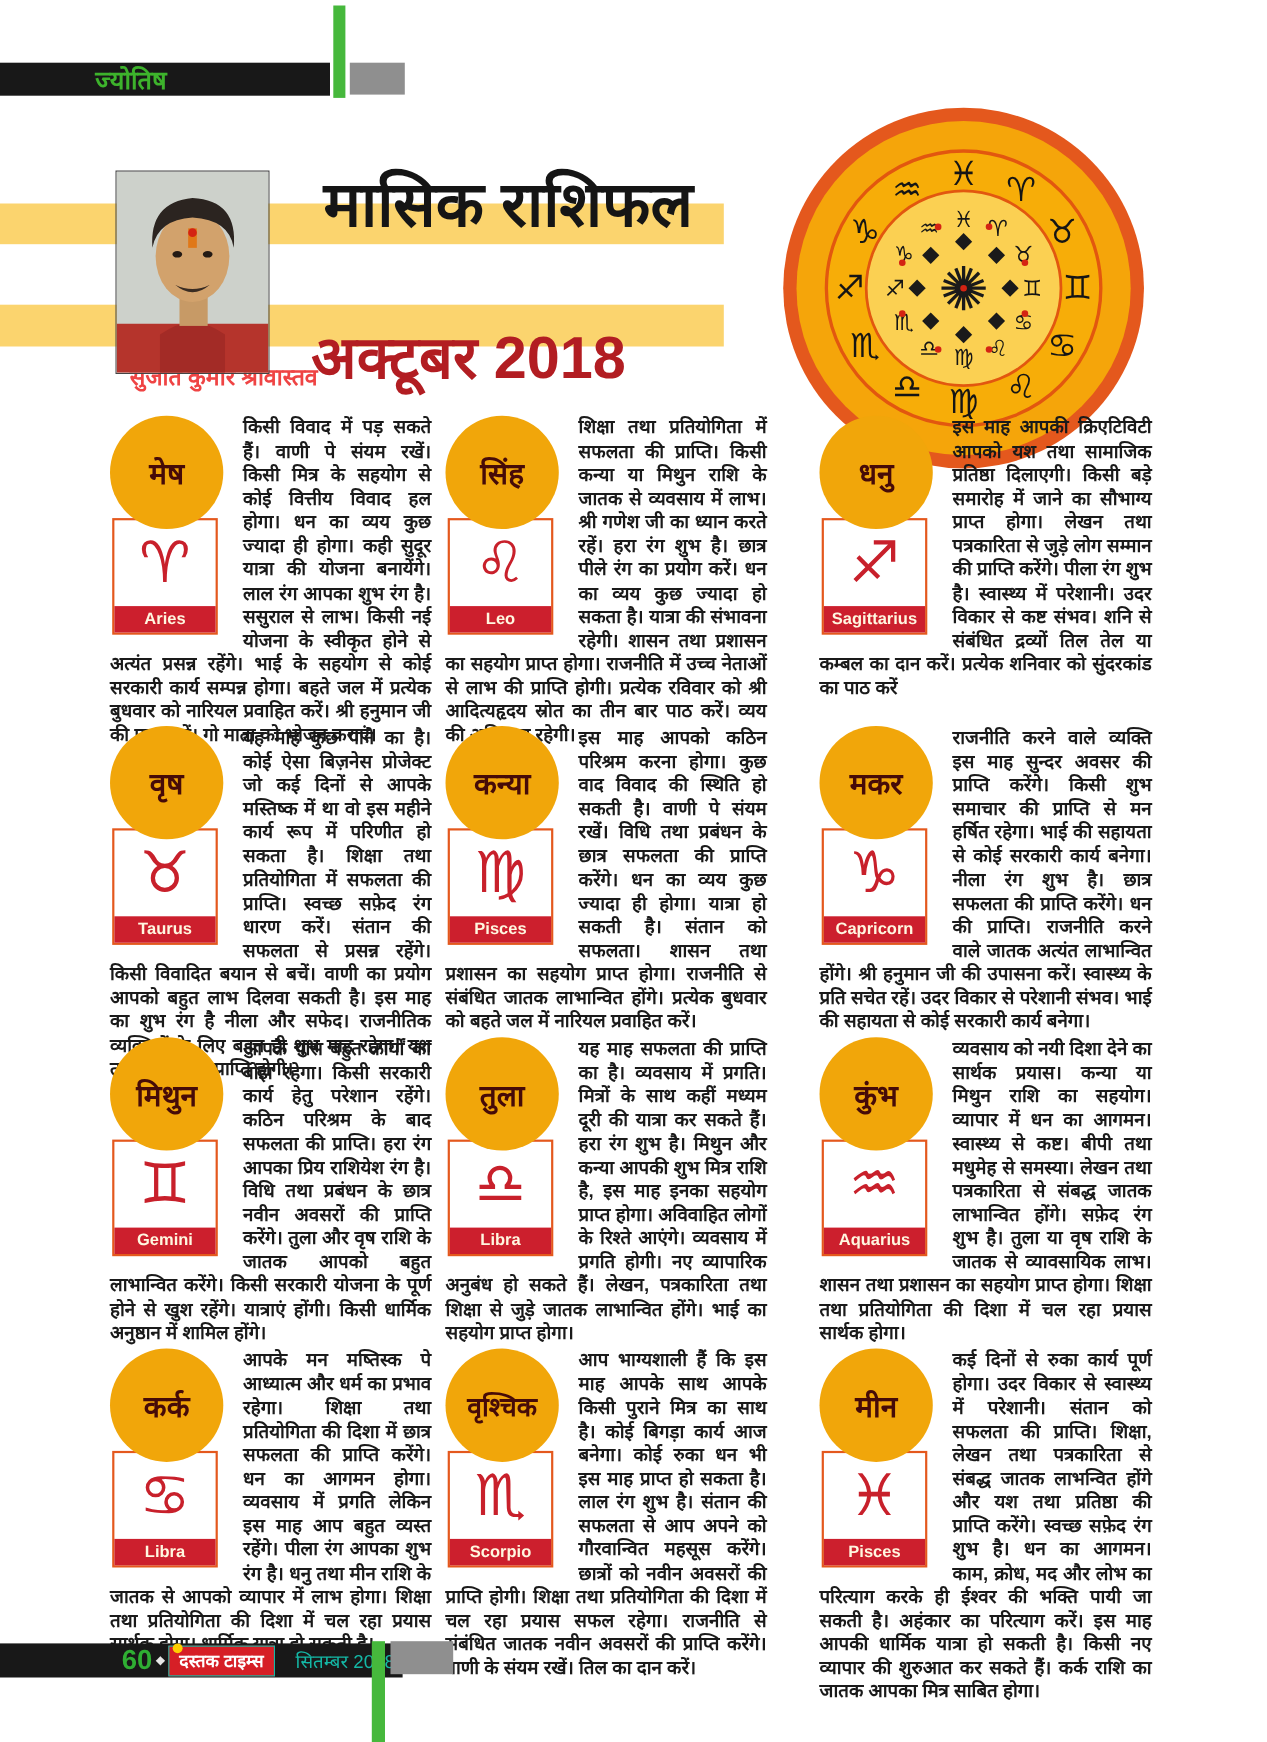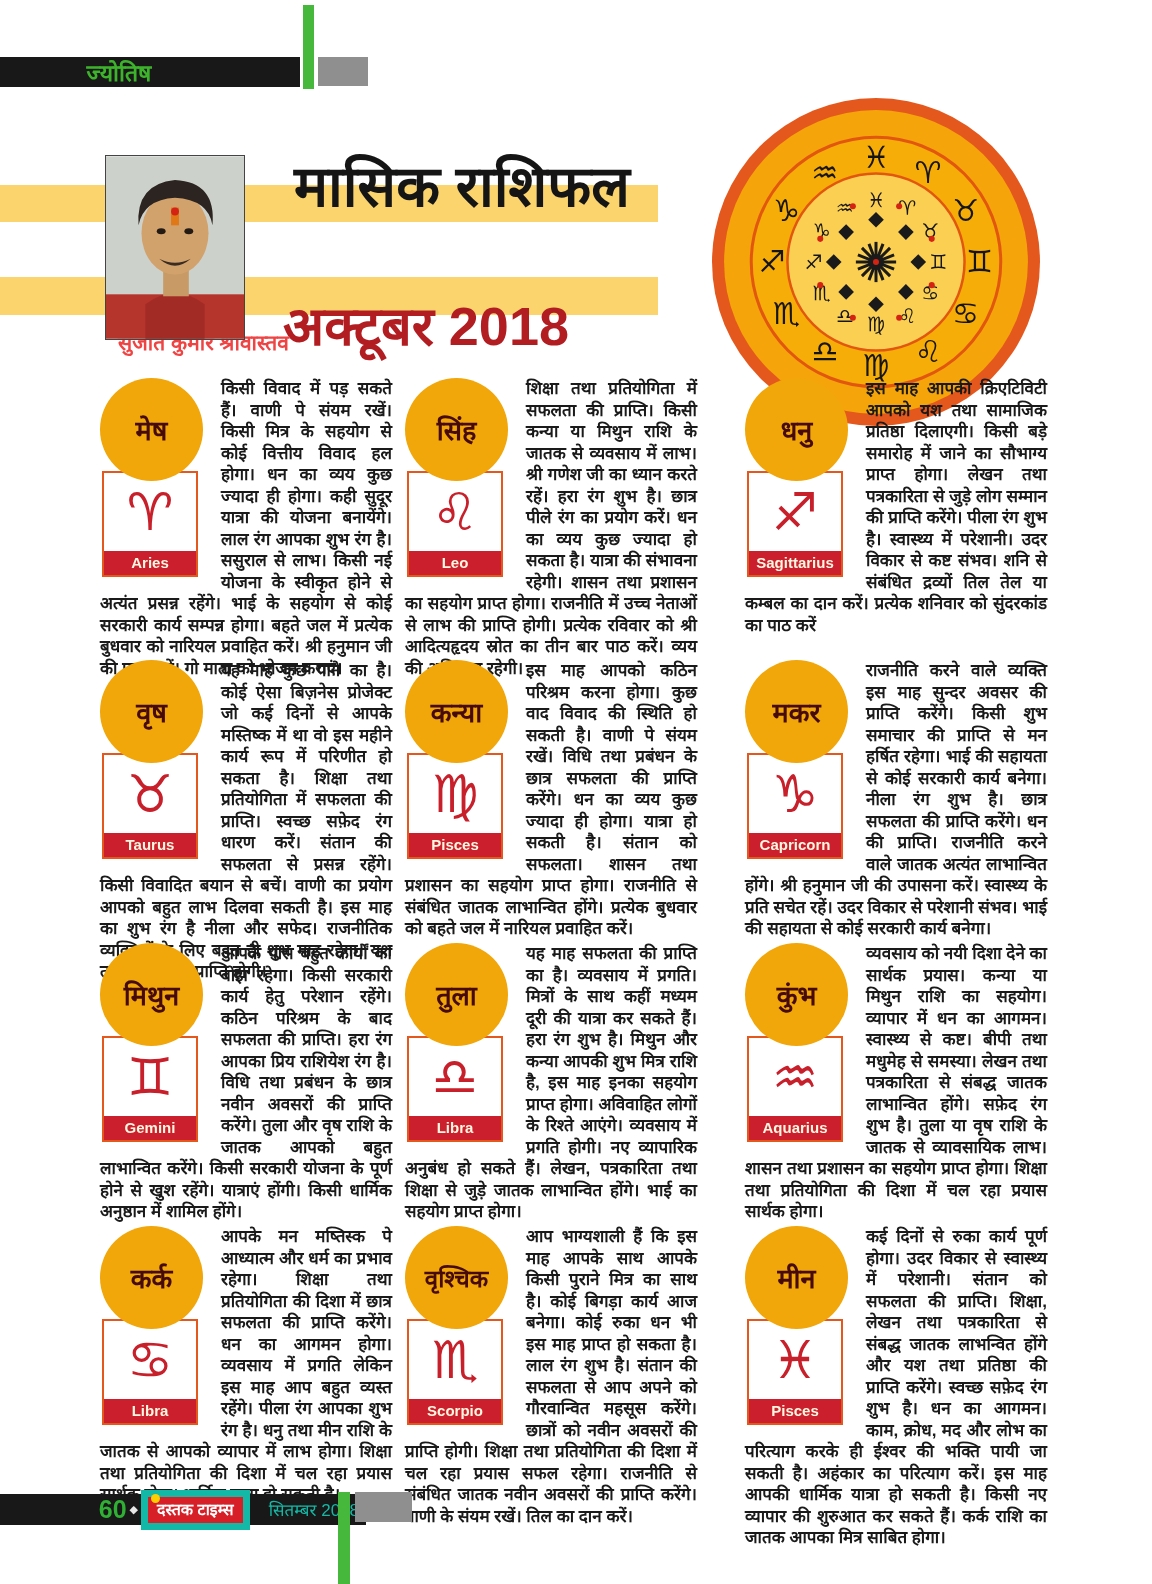--- a/index.html
+++ b/index.html
@@ -40,21 +40,21 @@
   .badge-glyph { height:78px; display:flex; align-items:center; justify-content:center;
     font-size:52px; color:#c8202b; font-family:"DejaVu Sans",sans-serif; }
   .badge-en { background:#cc1f2d; color:#fff7e0; font-weight:bold; font-size:15px; text-align:center; padding:3px 0 4px; }
   .sign-text { font-size:17px; line-height:21.5px; font-weight:600; text-align:justify; }
 
   
   .footer-bar { position:absolute; left:0; top:1494px; width:366px; height:31px; background:#181818;
     display:flex; align-items:center; justify-content:flex-end; gap:3px; padding-right:7px; }
   .page-num { color:#2faf33; font-size:25px; font-weight:bold; line-height:1; }
   .f-diamond { color:#e8e8e8; font-size:11px; }
-  .mag-logo { position:relative; background:#d61f26; border:7px solid #14b8a6; color:#ffffff;
+  .mag-logo { position:relative; background:#d61f26; border:1px solid #14b8a6; color:#ffffff;
     font-weight:bold; font-size:16px; padding:1px 9px 3px; }
   .mag-logo .dot { position:absolute; left:3px; top:-3px; width:9px; height:9px; border-radius:50%; background:#ffcf00; }
   .issue { color:#14b8a6; font-size:17px; font-weight:normal;margin-left:16px; }
   .fg-green { position:absolute; left:338px; top:1492px; width:12px; height:92px; background:#46b83c; }
   .fg-gray  { position:absolute; left:355px; top:1492px; width:57px; height:30px; background:#8f8f8f; }
 </style>
 </head>
 <body>
 
 <div class="page">

